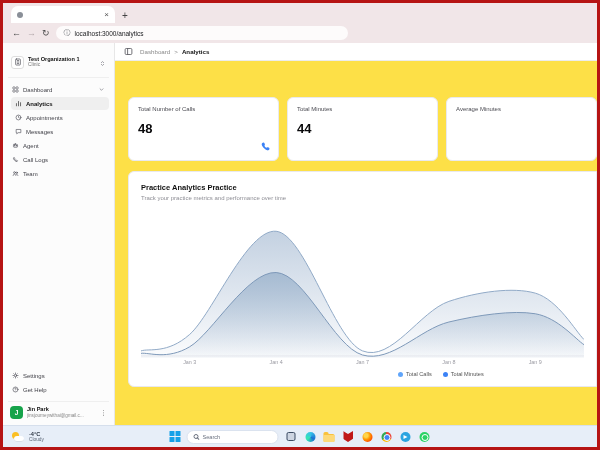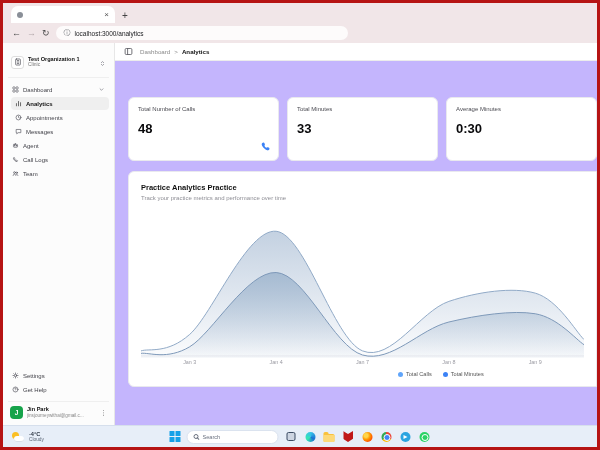--- a/index.html
+++ b/index.html
@@ -39,21 +39,21 @@
   .user-text { flex:1; min-width:0; line-height:1.2; }
   .user-name { font-size:5.6px; font-weight:bold; color:#111; }
   .user-email { font-size:4.6px; color:#888; white-space:nowrap; overflow:hidden; text-overflow:ellipsis; max-width:64px; }
   .user-menu { font-size:7px; color:#666; }
 
   .right { flex:1; display:flex; flex-direction:column; min-width:0; }
   .app-header { height:18px; flex:none; border-bottom:1px solid #ececec; background:#fff; display:flex; align-items:center; gap:7px; padding:0 9px; }
   .breadcrumb { display:flex; align-items:center; gap:4px; font-size:6.2px; color:#8a8a8a; }
   .breadcrumb .cur { color:#111; font-weight:bold; }
 
-  .main { flex:1; background:#c4b5fd; padding:36px 0 13px 13px; overflow:hidden; }
+  .main { flex:1; background:#fde047; padding:36px 0 13px 13px; overflow:hidden; }
   .cards { display:flex; gap:8px; }
   .card { flex:1; background:#fff; border:1px solid #e9e9ee; border-radius:6px; padding:8px 9px; height:64px; position:relative; }
   .card-label { font-size:6px; color:#4b4b52; }
   .card-value { font-size:13px; font-weight:bold; color:#09090b; margin-top:9px; }
   .card-fab { position:absolute; right:7px; bottom:4px; }
 
   .panel { margin-top:10px; background:#fff; border:1px solid #e9e9ee; border-radius:6px 0 0 6px; padding:11px 12px 7px; }
   .panel-title { font-size:7.5px; font-weight:bold; color:#111; }
   .panel-sub { font-size:6px; color:#8f8f96; margin-top:3px; }
   .chart-wrap { margin-top:9px; }
@@ -245,25 +245,24 @@
             <div class="card-label">Total Number of Calls</div>
             <div class="card-value">48</div>
             <span class="card-fab">
               <svg width="11" height="11" viewBox="0 0 12 12">
                   <path fill="#3b82f6" d="M3.1 1.9c.9-.4 1.6 0 1.9.8l.3.9c.2.6 0 1.2-.5 1.6.4.9 1.2 1.7 2.1 2.1.4-.5 1-.7 1.6-.5l.9.3c.8.3 1.2 1 .8 1.9-.3.8-1.2 1.4-2.1 1.2C5.6 9.7 2.3 6.4 1.9 3.9c-.2-.9.4-1.7 1.2-2z"></path>
                 </svg>
             </span>
           </div>
           <div class="card">
             <div class="card-label">Total Minutes</div>
-            <div class="card-value">33</div>
+            <div class="card-value">44</div>
           </div>
           <div class="card">
             <div class="card-label">Average Minutes</div>
-            <div class="card-value">0:30</div>
           </div>
         </div>
 
         <section class="panel">
           <h2 class="panel-title">Practice Analytics Practice</h2>
           <p class="panel-sub">Track your practice metrics and performance over time</p>
           <div class="chart-wrap">
             <svg id="chart-svg" preserveAspectRatio="none" viewBox="0 0 460 148">
                 <defs>
                   <linearGradient id="g0" x1="0" y1="0" x2="0" y2="1">

